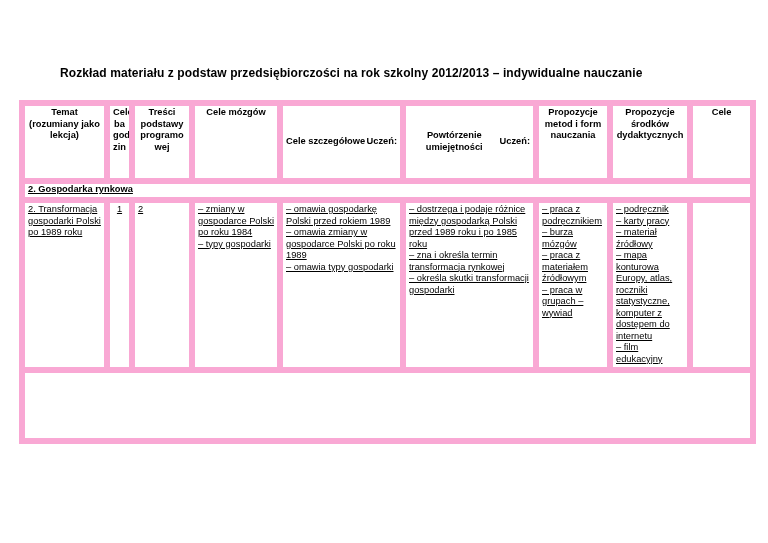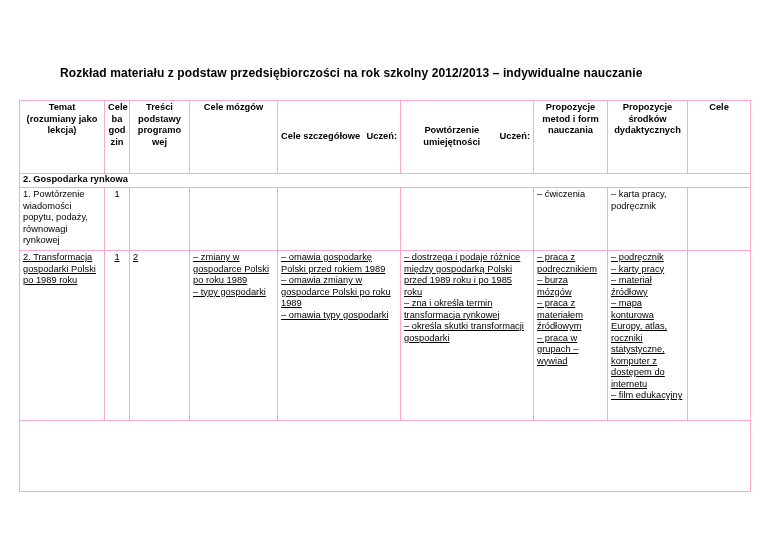--- a/index.html
+++ b/index.html
@@ -21,21 +21,21 @@
     margin-left: 12px;
   }
   table.plan-table {
     position: absolute;
     left: 19px; top: 100px;
     width: 731px;
     border-collapse: collapse;
     table-layout: fixed;
   }
   .plan-table th, .plan-table td {
-    border: 1px solid #f9a8d4;
+    border: 6px solid #f9a8d4;
     vertical-align: top;
     font-size: 9.3px;
     line-height: 1.24;
     padding: 1px 3px 2px 3px;
     white-space: pre-line;
     overflow: hidden;
     text-align: left;
   }
   .plan-table th {
     font-weight: bold;
@@ -50,20 +50,21 @@
     display: flex;
     flex-direction: row;
     justify-content: space-between;
     align-items: center;
     height: 46px;
   }
   td.section-cell {
     font-weight: bold;
     line-height: 11px;
     padding-top: 0;
+    text-decoration: underline;
   }
   td.ac { text-align: center; }
 </style>
 </head>
 <body>
 
 <div class="doc-title">Rozkład materiału z podstaw przedsiębiorczości na rok szkolny 2012/2013 – indywidualne nauczanie</div>
 
 <table class="plan-table">
   <colgroup>
@@ -109,36 +110,25 @@
       <th>Propozycje
 środków
 dydaktycznych</th>
       <th>Cele</th>
     </tr>
   </thead>
   <tbody>
     <tr class="h-section">
       <td colspan="9" class="section-cell">2. Gospodarka rynkowa</td>
     </tr>
-    <tr class="h-row1">
-      <td>1. Powtórzenie wiadomości popytu, podaży, równowagi rynkowej</td>
-      <td class="ac">1</td>
-      <td></td>
-      <td></td>
-      <td></td>
-      <td></td>
-      <td>– ćwiczenia</td>
-      <td>– karta pracy, podręcznik</td>
-      <td></td>
-    </tr>
     <tr class="h-row2">
       <td>2. Transformacja gospodarki Polski po 1989 roku</td>
       <td class="ac">1</td>
       <td>2</td>
-      <td>– zmiany w gospodarce Polski po roku 1989
+      <td>– zmiany w gospodarce Polski po roku 1984
 – typy gospodarki</td>
       <td>– omawia gospodarkę Polski przed rokiem 1989
 – omawia zmiany w gospodarce Polski po roku 1989
 – omawia typy gospodarki</td>
       <td>– dostrzega i podaje różnice między gospodarką Polski przed 1989 roku i po 1985 roku
 – zna i określa termin transformacja rynkowej
 – określa skutki transformacji gospodarki</td>
       <td>– praca z podręcznikiem
 – burza mózgów
 – praca z materiałem źródłowym

